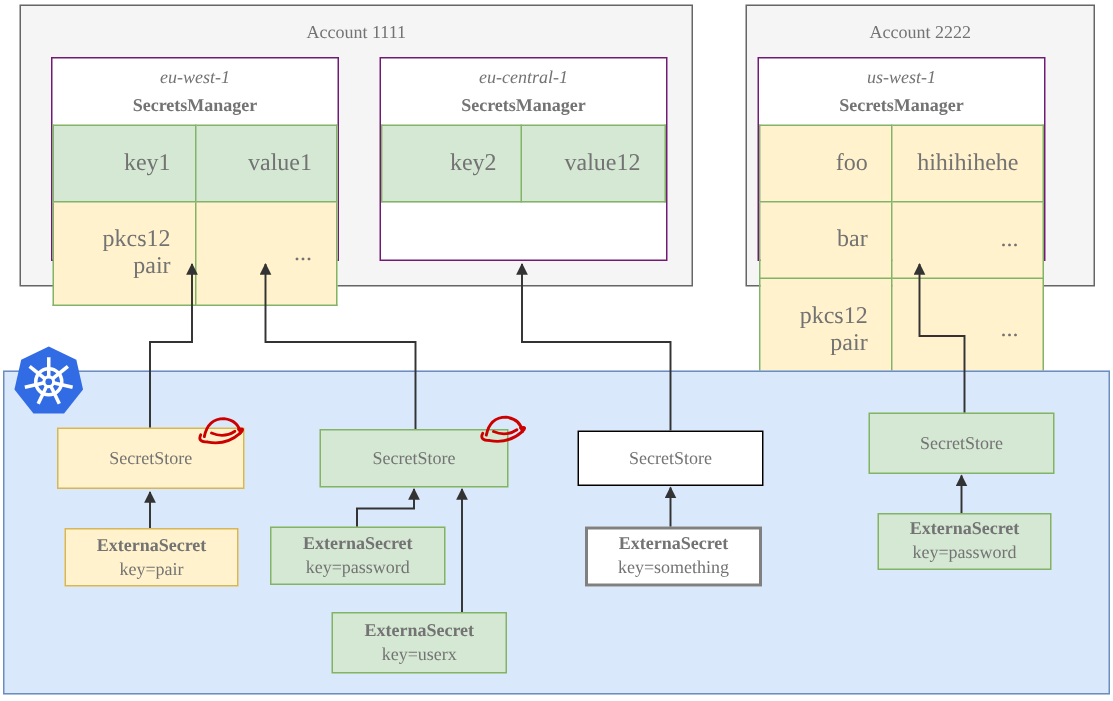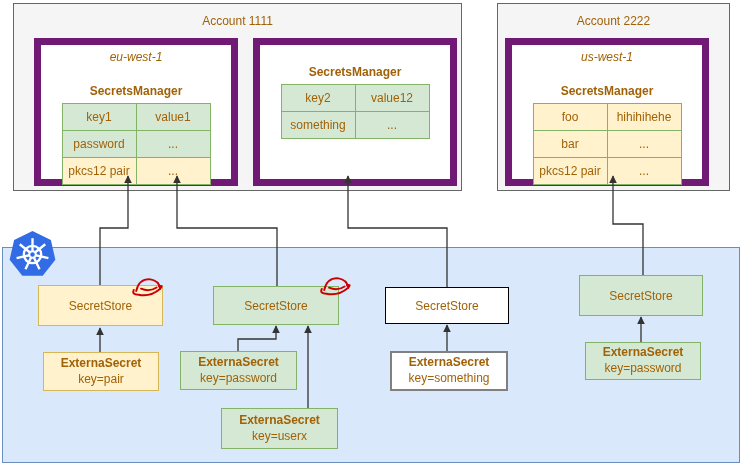--- a/index.html
+++ b/index.html
@@ -1,43 +1,43 @@
 <!DOCTYPE html>
 <html><head>
 <meta charset="utf-8">
 <style>
   html,body{margin:0;padding:0;background:#ffffff;}
   #canvas{
     position:relative;width:742px;height:467px;background:#fff;
-    font-family:Liberation Sans, sans-serif;color:#a16207;overflow:hidden;
+    font-family:Liberation Serif, serif;color:#737373;overflow:hidden;
   }
   
   .account{
     position:absolute;background:#f5f5f5;border:1px solid #666;
   }
   .account-title{
     position:absolute;top:10px;left:0;width:100%;text-align:center;
     font-size:12px;
   }
   
   .region{
-    position:absolute;background:#fff;border:7px solid #701a75;
+    position:absolute;background:#fff;border:1px solid #701a75;
   }
   .region-name{
     margin-top:5px;text-align:center;font-size:12px;font-style:italic;
   }
   .region-service{
-    margin-top:20px;text-align:center;font-size:12px;font-weight:bold;
+    margin-top:4px;text-align:center;font-size:12px;font-weight:bold;
   }
   table.sm-table{
     margin:5px auto 0;border-collapse:collapse;table-layout:fixed;
   }
   table.sm-table td{
-    width:65px;height:18px;text-align:center;font-size:12px;
-    border:1px solid #82b366;padding:4px;
+    width:65px;height:18px;text-align:right;font-size:16px;
+    border:1px solid #82b366;padding:16px;
   }
   
   .k8s-area{
     position:absolute;left:2px;top:247px;width:736px;height:214px;
     background:#dae8fc;border:1px solid #6c8ebf;
   }
   
   .ss{
     position:absolute;display:flex;align-items:center;justify-content:center;
     font-size:12px;border:1px solid #000;background:#fff;
@@ -72,42 +72,35 @@
   <div class="region" style="left:34px;top:38px;width:190px;height:134px;">
     <div class="region-name">eu-west-1</div>
     <div class="region-service">SecretsManager</div>
     <table class="sm-table">
       <tbody>
           <tr>
         <td data-class-bind="accounts.0.regions.0.rows.0.color" class="c-green">key1</td>
         <td data-class-bind="accounts.0.regions.0.rows.0.color" class="c-green">value1</td>
       </tr>
       <tr>
-        <td data-class-bind="accounts.0.regions.0.rows.2.color" class="c-green">password</td>
-        <td data-class-bind="accounts.0.regions.0.rows.2.color" class="c-green">...</td>
-      </tr>
-      <tr>
         <td data-class-bind="accounts.0.regions.0.rows.3.color" class="c-yellow">pkcs12 pair</td>
         <td data-class-bind="accounts.0.regions.0.rows.3.color" class="c-yellow">...</td>
       </tr>
     </tbody>
       </table>
   </div>
 
   <div class="region" style="left:253px;top:38px;width:190px;height:134px;">
+    <div class="region-name">eu-central-1</div>
     <div class="region-service">SecretsManager</div>
     <table class="sm-table">
       <tbody>
           <tr>
         <td data-class-bind="accounts.0.regions.1.rows.0.color" class="c-green">key2</td>
         <td data-class-bind="accounts.0.regions.1.rows.0.color" class="c-green">value12</td>
-      </tr>
-      <tr>
-        <td data-class-bind="accounts.0.regions.1.rows.2.color" class="c-green">something</td>
-        <td data-class-bind="accounts.0.regions.1.rows.2.color" class="c-green">...</td>
       </tr>
     </tbody>
       </table>
   </div>
 
   <div class="account" style="left:497px;top:3px;width:231px;height:186px;">
     <div class="account-title">Account 2222</div>
   </div>
 
   <div class="region" style="left:505px;top:38px;width:190px;height:134px;">

